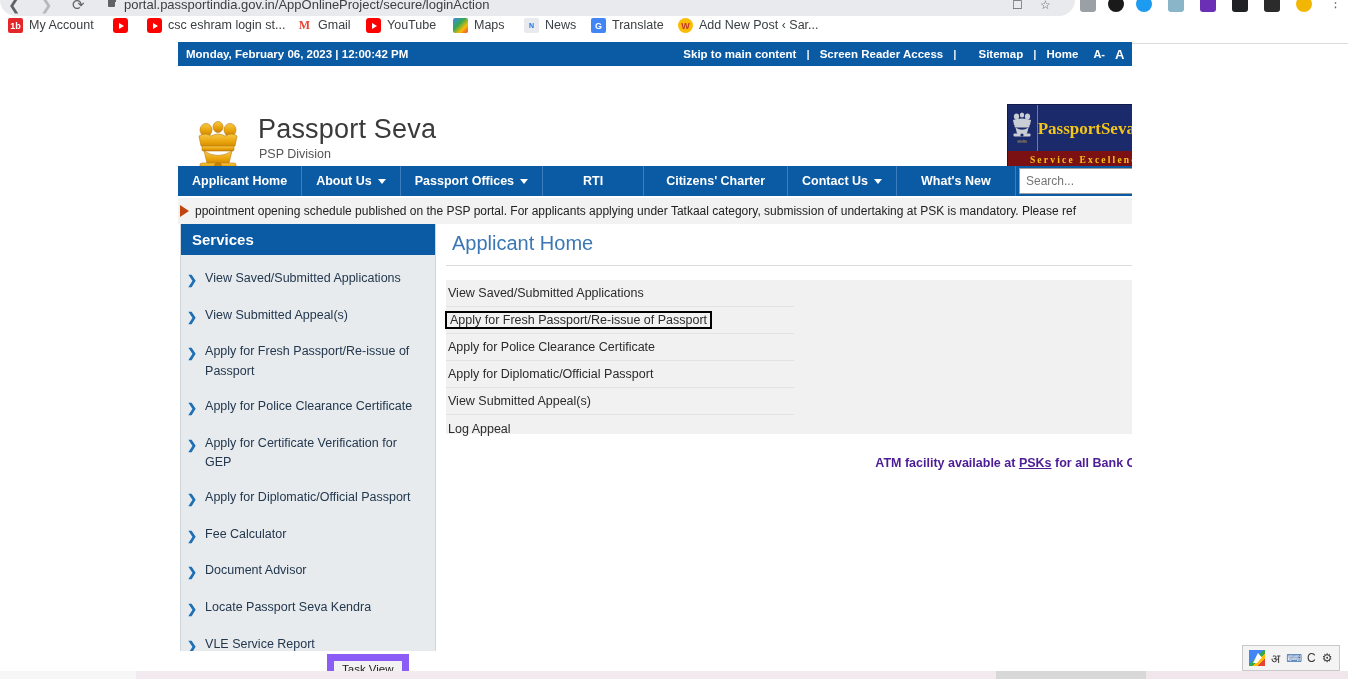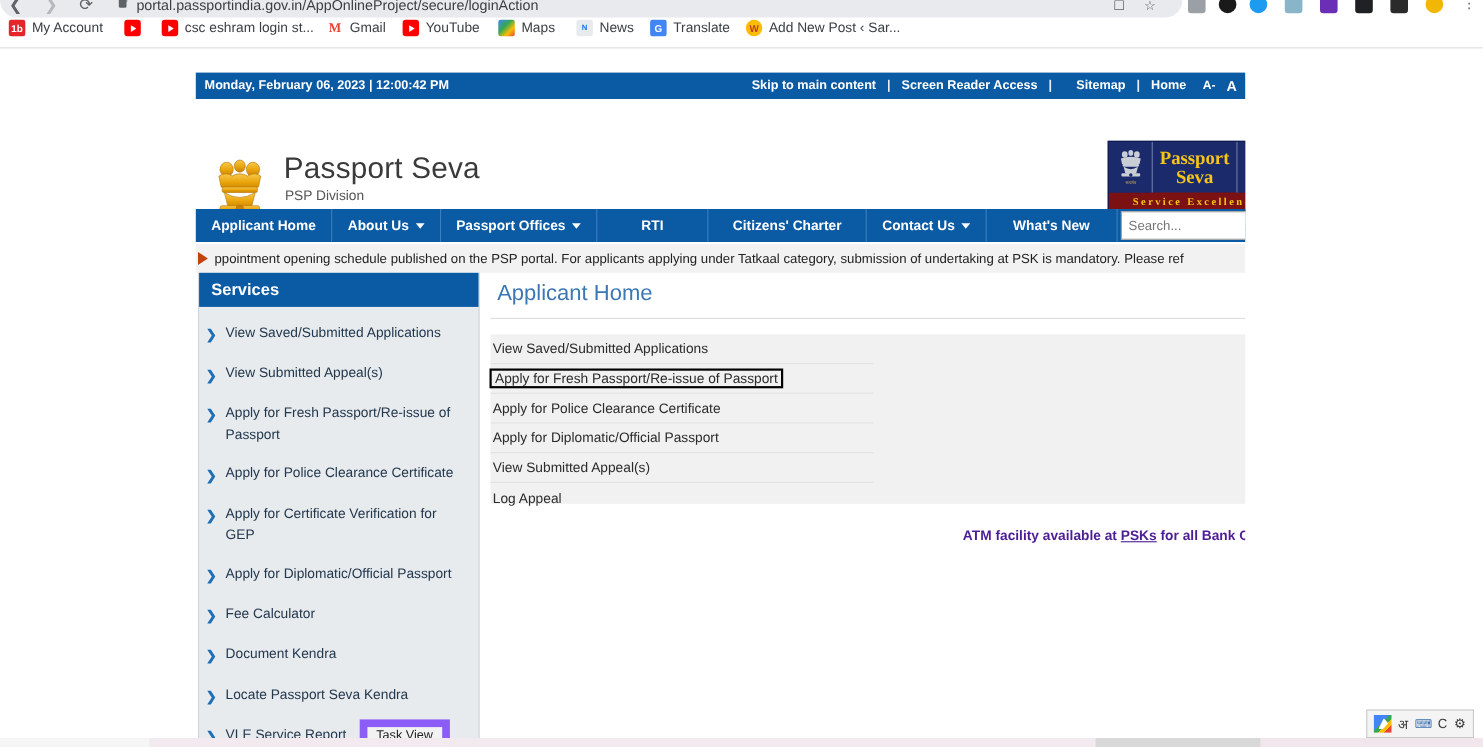--- a/index.html
+++ b/index.html
@@ -80,21 +80,21 @@
     margin-left: 1px; }
   .fav-gmail { background: #ffffff; color: #ea4335; font-size: 12px;
     font-family: "Liberation Serif", serif; }
   .fav-maps  { background: linear-gradient(135deg,#4285f4 0%,#34a853 40%,#fbbc05 70%,#ea4335 100%); }
   .fav-news  { background: #e8eaed; color: #1a73e8; font-size: 7px; }
   .fav-trans { background: #4285f4; font-size: 9px; }
   .fav-post  { background: #fbbc05; border-radius: 50%; color:#c0392b; font-size: 9px;}
 
   
   .page {
-    position: absolute; left: 0; top: 60px; width: 1132px; height: 615px;
+    position: absolute; left: 0; top: 36px; width: 1132px; height: 615px;
     background: #ffffff; overflow: hidden;
   }
   .site {
     position: absolute; left: 178px; top: 0; width: 987px; min-height: 615px;
     background: #ffffff;
   }
 
   
   .util-bar {
     position: absolute; left: 0; top: 6px; width: 997px; height: 24px;
@@ -144,21 +144,21 @@
     background: #1b2a6b; border: 1px solid #101a4a;
   }
   .ps-logo-top {
     display: flex; height: 46px; align-items: stretch;
   }
   .ps-cell-left {
     width: 40px; background: #1b2a6b; border-right: 1px solid #6d78ad;
     display: flex; align-items: center; justify-content: center;
   }
   .ps-cell-mid {
-    flex: 1; display: flex; flex-direction: column;
+    flex: 1; display: flex; flex-direction: row;
     align-items: center; justify-content: center;
     color: #f5c518; font-weight: bold; line-height: 1.0;
     font-family: "Liberation Serif", serif;
   }
   .ps-cell-mid .l1 { font-size: 17px; }
   .ps-cell-mid .l2 { font-size: 17px; }
   .ps-cell-right {
     width: 42px; background: #1b2a6b; border-left: 1px solid #6d78ad;
     display: flex; align-items: center; justify-content: center;
   }
@@ -562,21 +562,21 @@
           <li class="svc-item">
             <span class="svc-chev">❯</span>
             <span class="svc-label">Apply for Diplomatic/Official Passport</span>
           </li>
           <li class="svc-item">
             <span class="svc-chev">❯</span>
             <span class="svc-label">Fee Calculator</span>
           </li>
           <li class="svc-item">
             <span class="svc-chev">❯</span>
-            <span class="svc-label">Document Kendra</span>
+            <span class="svc-label">Document Advisor</span>
           </li>
           <li class="svc-item">
             <span class="svc-chev">❯</span>
             <span class="svc-label">Locate Passport Seva Kendra</span>
           </li>
           <li class="svc-item">
             <span class="svc-chev">❯</span>
             <span class="svc-label">VLE Service Report</span>
           </li>
         </ul>

